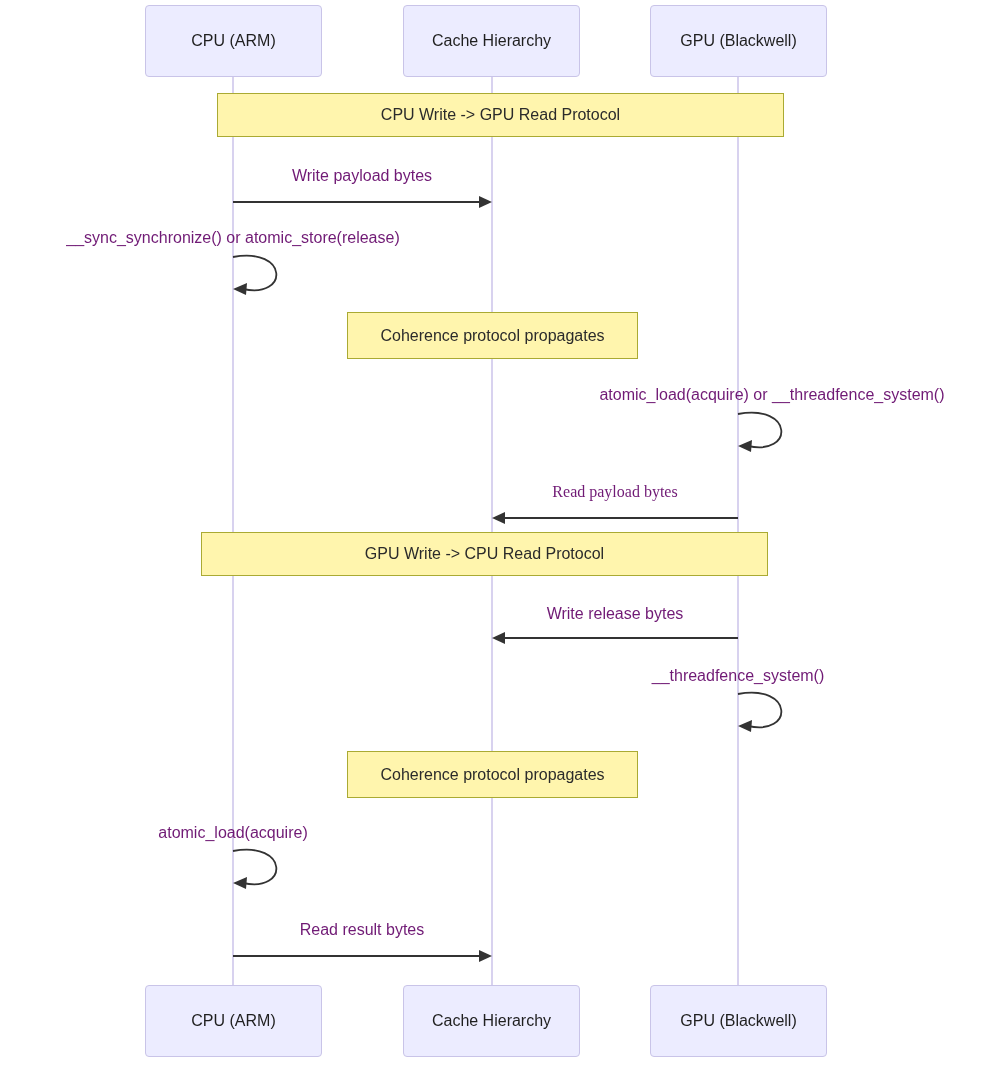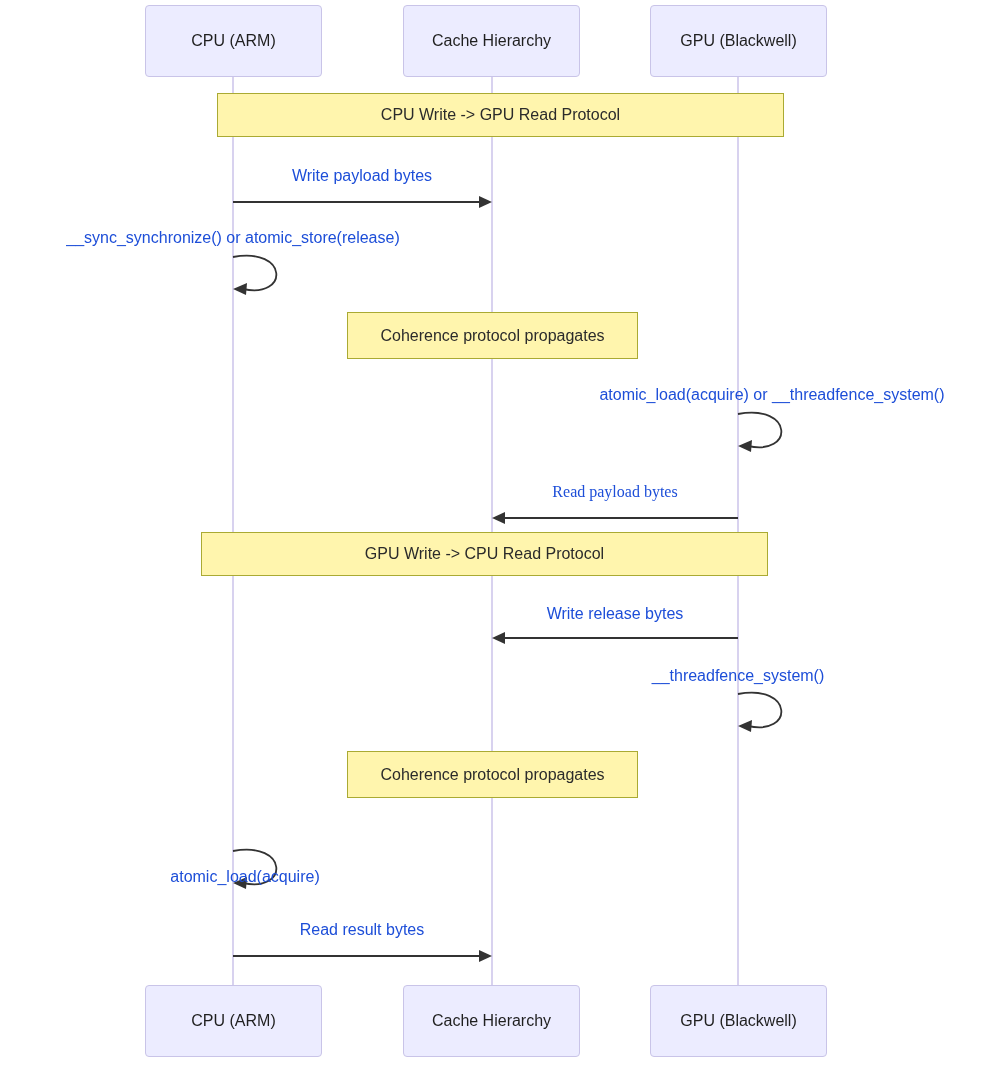--- a/index.html
+++ b/index.html
@@ -27,21 +27,21 @@
     font-size:16px;color:#2b2b2b;
   }
   .note-box{
     position:absolute;left:347px;width:289px;height:45px;
     background:#fff5ad;border:1.5px solid #aaaa33;
     display:flex;align-items:center;justify-content:center;
     font-size:16px;color:#2b2b2b;
   }
   .msg-label{
     position:absolute;transform:translate(-50%,-50%);
-    white-space:nowrap;font-size:16px;color:#1d4ed8;
+    white-space:nowrap;font-size:16px;color:#701a75;
   }
   #arrows{position:absolute;left:0;top:0;}
   .arrow-line{stroke:#333333;stroke-width:1.8;fill:none;}
   .arrow-head{fill:#333333;stroke:none;}
 </style>
 </head>
 <body>
 
 <div id="canvas">
 
@@ -120,21 +120,21 @@
     <span>GPU Write -&gt; CPU Read Protocol</span>
   </div>
 
   <div class="msg-label" style="left:615px;top:614px;">Write release bytes</div>
   <div class="msg-label" style="left:738px;top:676px;">__threadfence_system()</div>
 
   <div class="note-box" style="top:751px;">
     <span>Coherence protocol propagates</span>
   </div>
 
-  <div class="msg-label" style="left:245px;top:833px;margin-top:44px;">atomic_load(acquire)</div>
+  <div class="msg-label" style="left:233px;top:833px;">atomic_load(acquire)</div>
   <div class="msg-label" style="left:362px;top:930px;">Read result bytes</div>
 
   <div class="participant" style="left:145px;top:985px;">
     <span>CPU (ARM)</span>
   </div>
   <div class="participant" style="left:403px;top:985px;">
     <span>Cache Hierarchy</span>
   </div>
   <div class="participant" style="left:650px;top:985px;">
     <span>GPU (Blackwell)</span>

